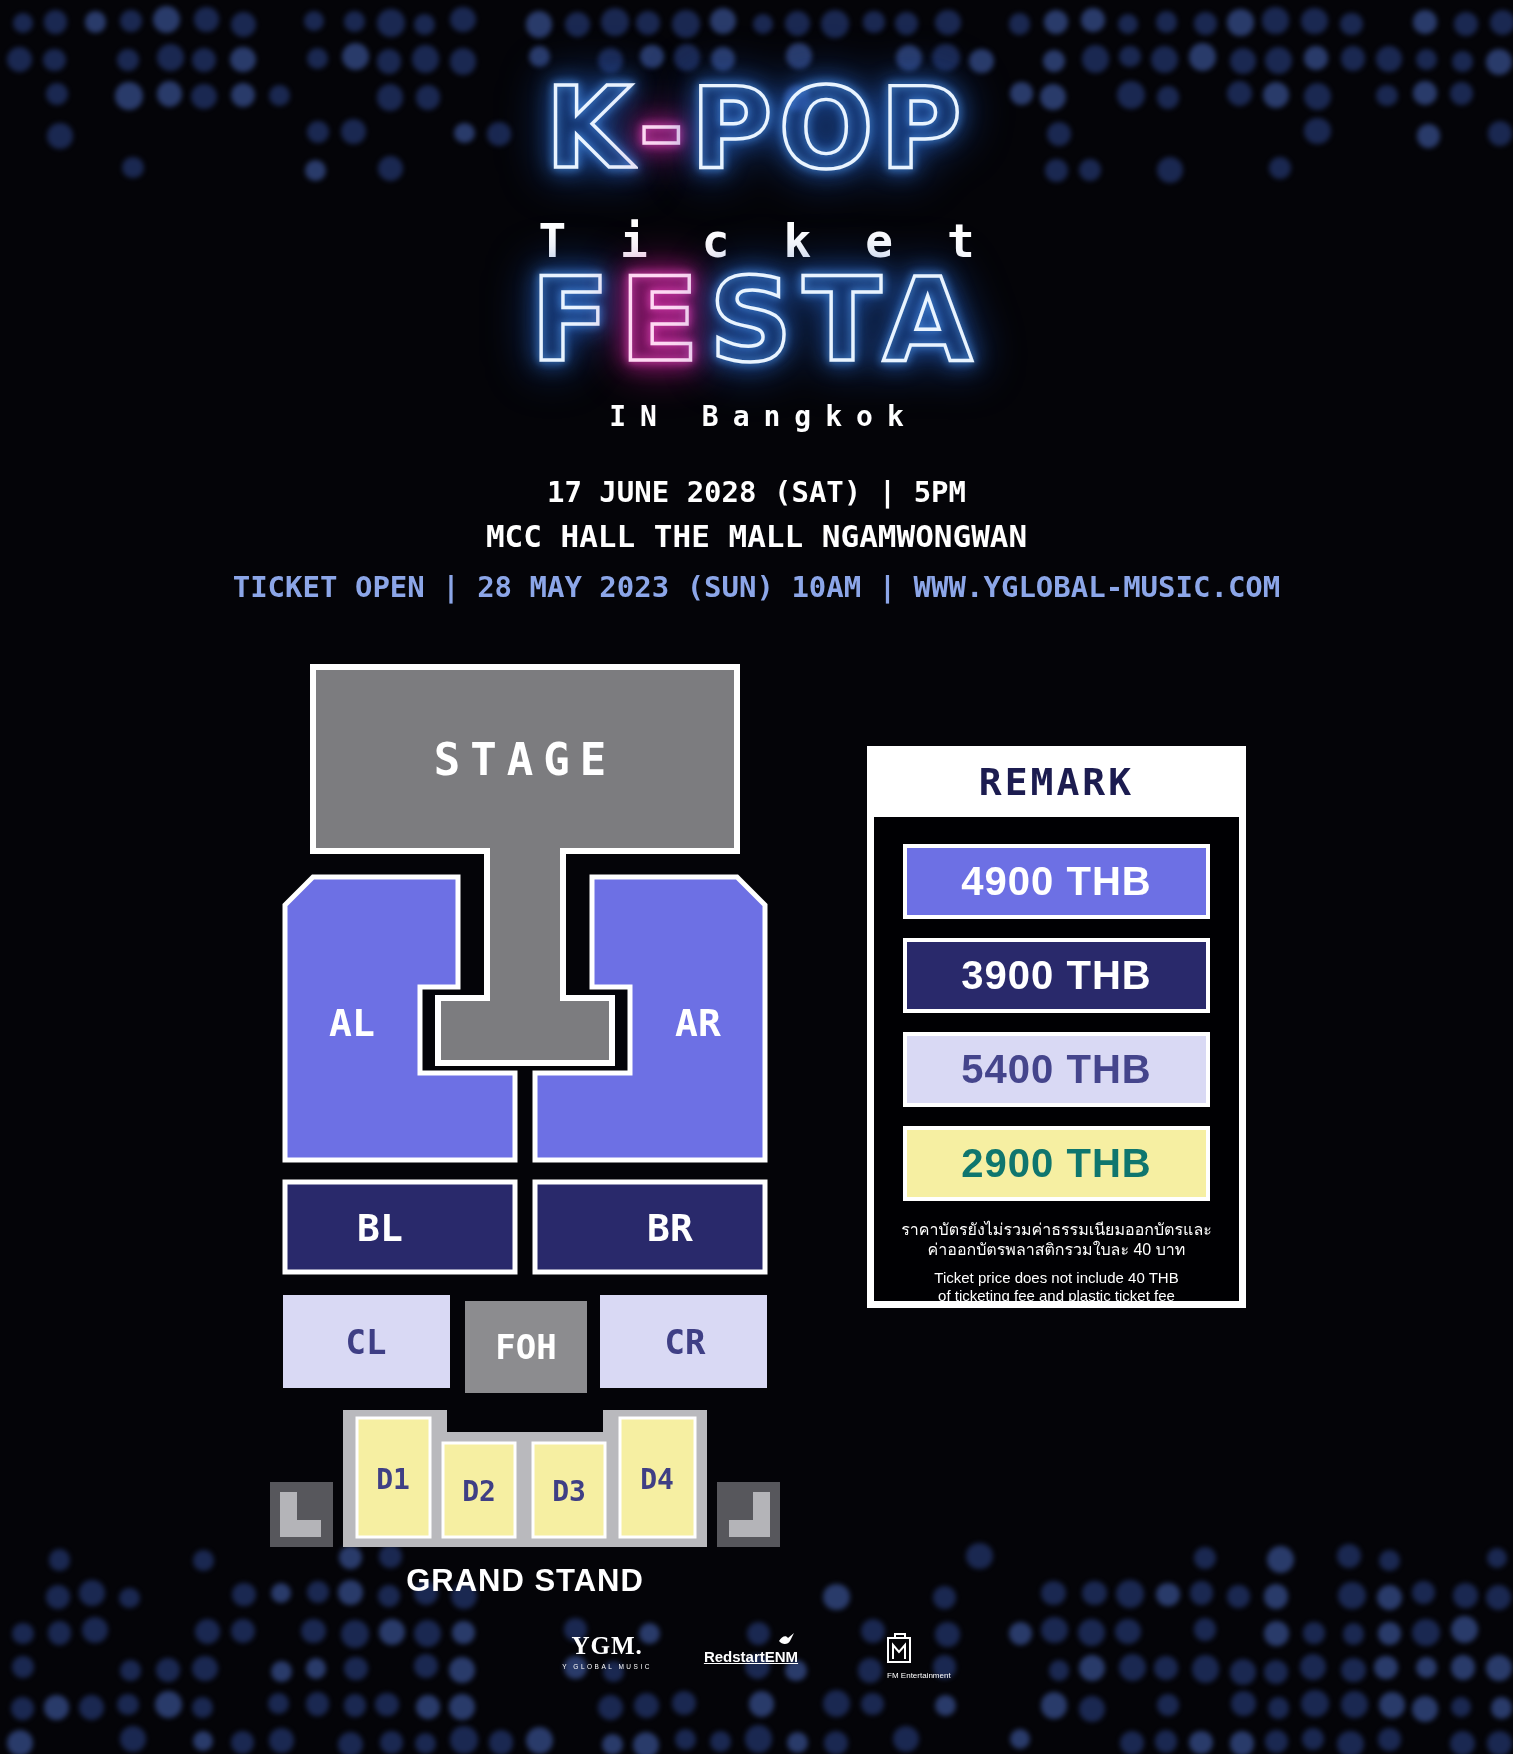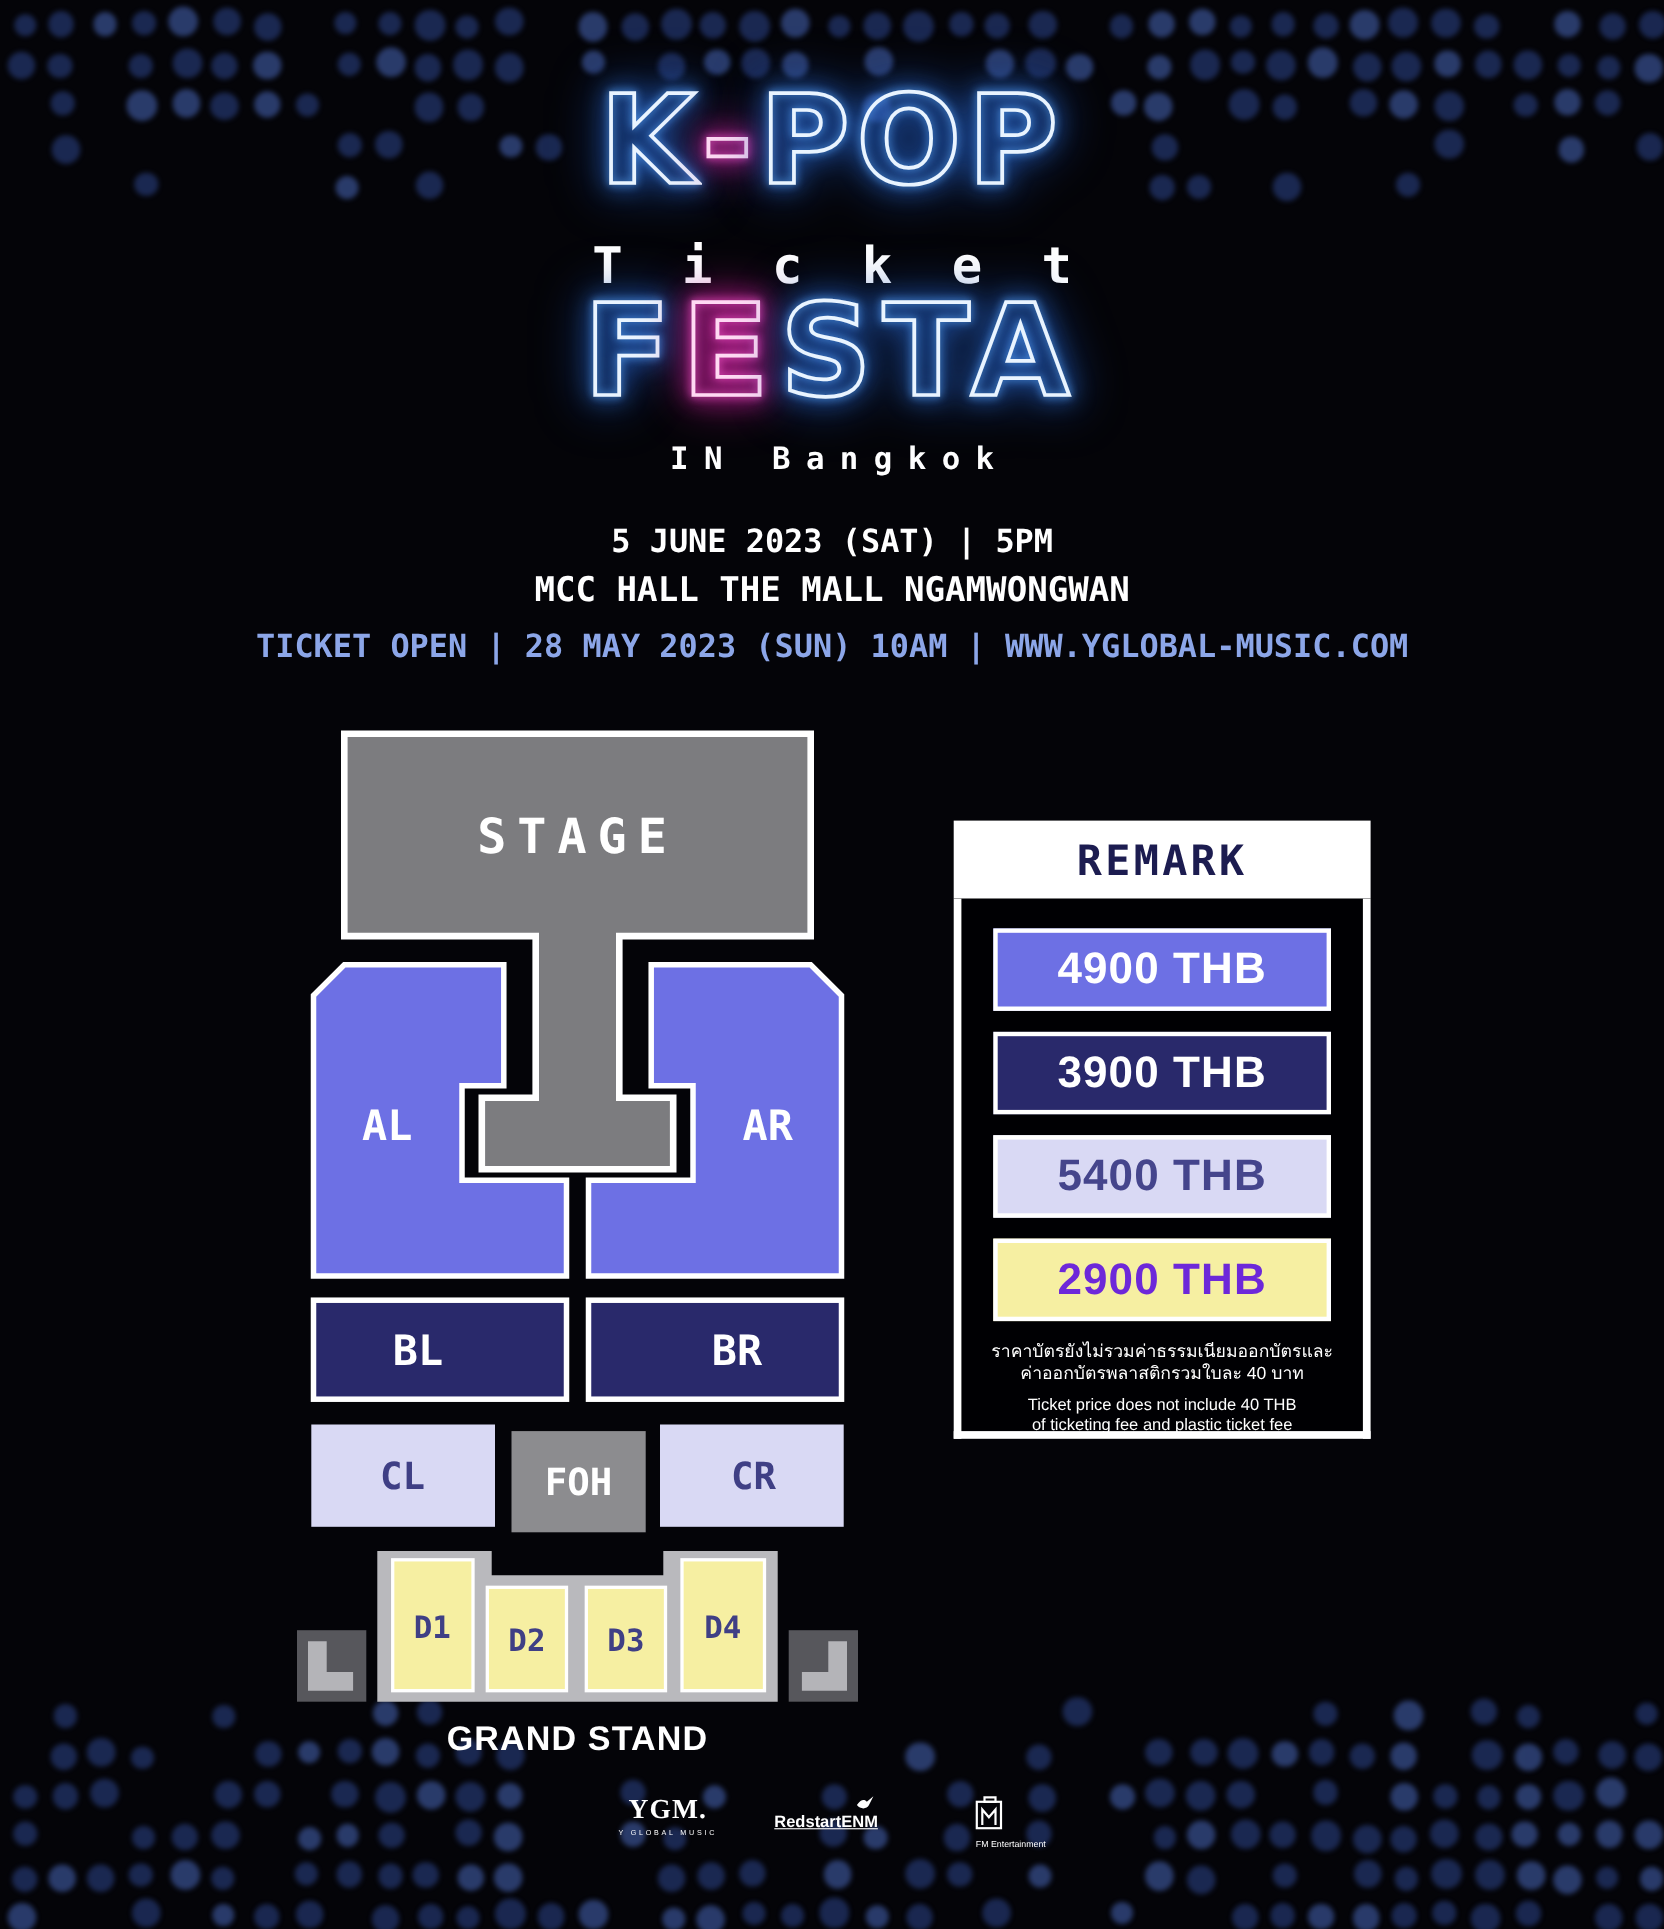--- a/index.html
+++ b/index.html
@@ -320,21 +320,21 @@
       <div class="dot" style="height: 24.3397px; width: 24.3397px; left: 1487.19px; top: 1731.29px; background: rgb(28, 42, 85);"></div>
     </div>
 
   <div class="abs ctr kpop neon"><span class="b">K</span><span class="p">-</span><span class="b">POP</span></div>
 
   <div class="abs ctr rookie">Ticket</div>
 
   <div class="abs ctr loc">IN Bangkok</div>
 
   <div class="abs ctr festa neon"><span class="b">F</span><span class="p">E</span><span class="b">STA</span></div>
-  <div class="abs ctr date">5 JUNE 2023 (SAT)  |  5PM</div>
+  <div class="abs ctr date">17 JUNE 2028 (SAT)  |  5PM</div>
   <div class="abs ctr venue">MCC HALL THE MALL NGAMWONGWAN</div>
   <div class="abs ctr ticket">TICKET OPEN | 28 MAY 2023 (SUN) 10AM | WWW.YGLOBAL-MUSIC.COM</div>
 
   <svg id="map" viewBox="0 0 1513 1754">
 
     <path d="M313,667 H737 V851 H563 V998 H612 V1063 H438 V998 H487 V851 H313 Z" style="fill:var(--c-stage_gray);stroke:#ffffff;stroke-width:6"></path>
     <text x="525" y="775" font-size="44" letter-spacing="10" class="lbl-w">STAGE</text>
 
     <polygon points="313,877 458,877 458,987 420,987 420,1073 515,1073 515,1160 285,1160 285,905" style="fill:var(--c-periwinkle);stroke:#ffffff;stroke-width:5"></polygon>
     <polygon points="737,877 592,877 592,987 630,987 630,1073 535,1073 535,1160 765,1160 765,905" style="fill:var(--c-periwinkle);stroke:#ffffff;stroke-width:5"></polygon>
@@ -381,21 +381,21 @@
       <div class="bars">
         <div class="price-bar" style="background: rgb(109, 112, 228); color: rgb(255, 255, 255);">
             <span>4900 THB</span>
           </div>
         <div class="price-bar" style="background: rgb(41, 41, 107); color: rgb(255, 255, 255);">
             <span>3900 THB</span>
           </div>
         <div class="price-bar" style="background: rgb(217, 217, 244); color: rgb(69, 69, 140);">
             <span>5400 THB</span>
           </div>
-        <div class="price-bar" style="background: rgb(246, 239, 162); color: #6d28d9;">
+        <div class="price-bar" style="background: rgb(246, 239, 162); color: #0f766e;">
             <span>2900 THB</span>
           </div>
       </div>
       <div class="note th">
         <div>ราคาบัตรยังไม่รวมค่าธรรมเนียมออกบัตรและ</div>
         <div>ค่าออกบัตรพลาสติกรวมใบละ 40 บาท</div>
       </div>
       <div class="note en">
         <div>Ticket price does not include 40 THB</div>
         <div>of ticketing fee and plastic ticket fee</div>

